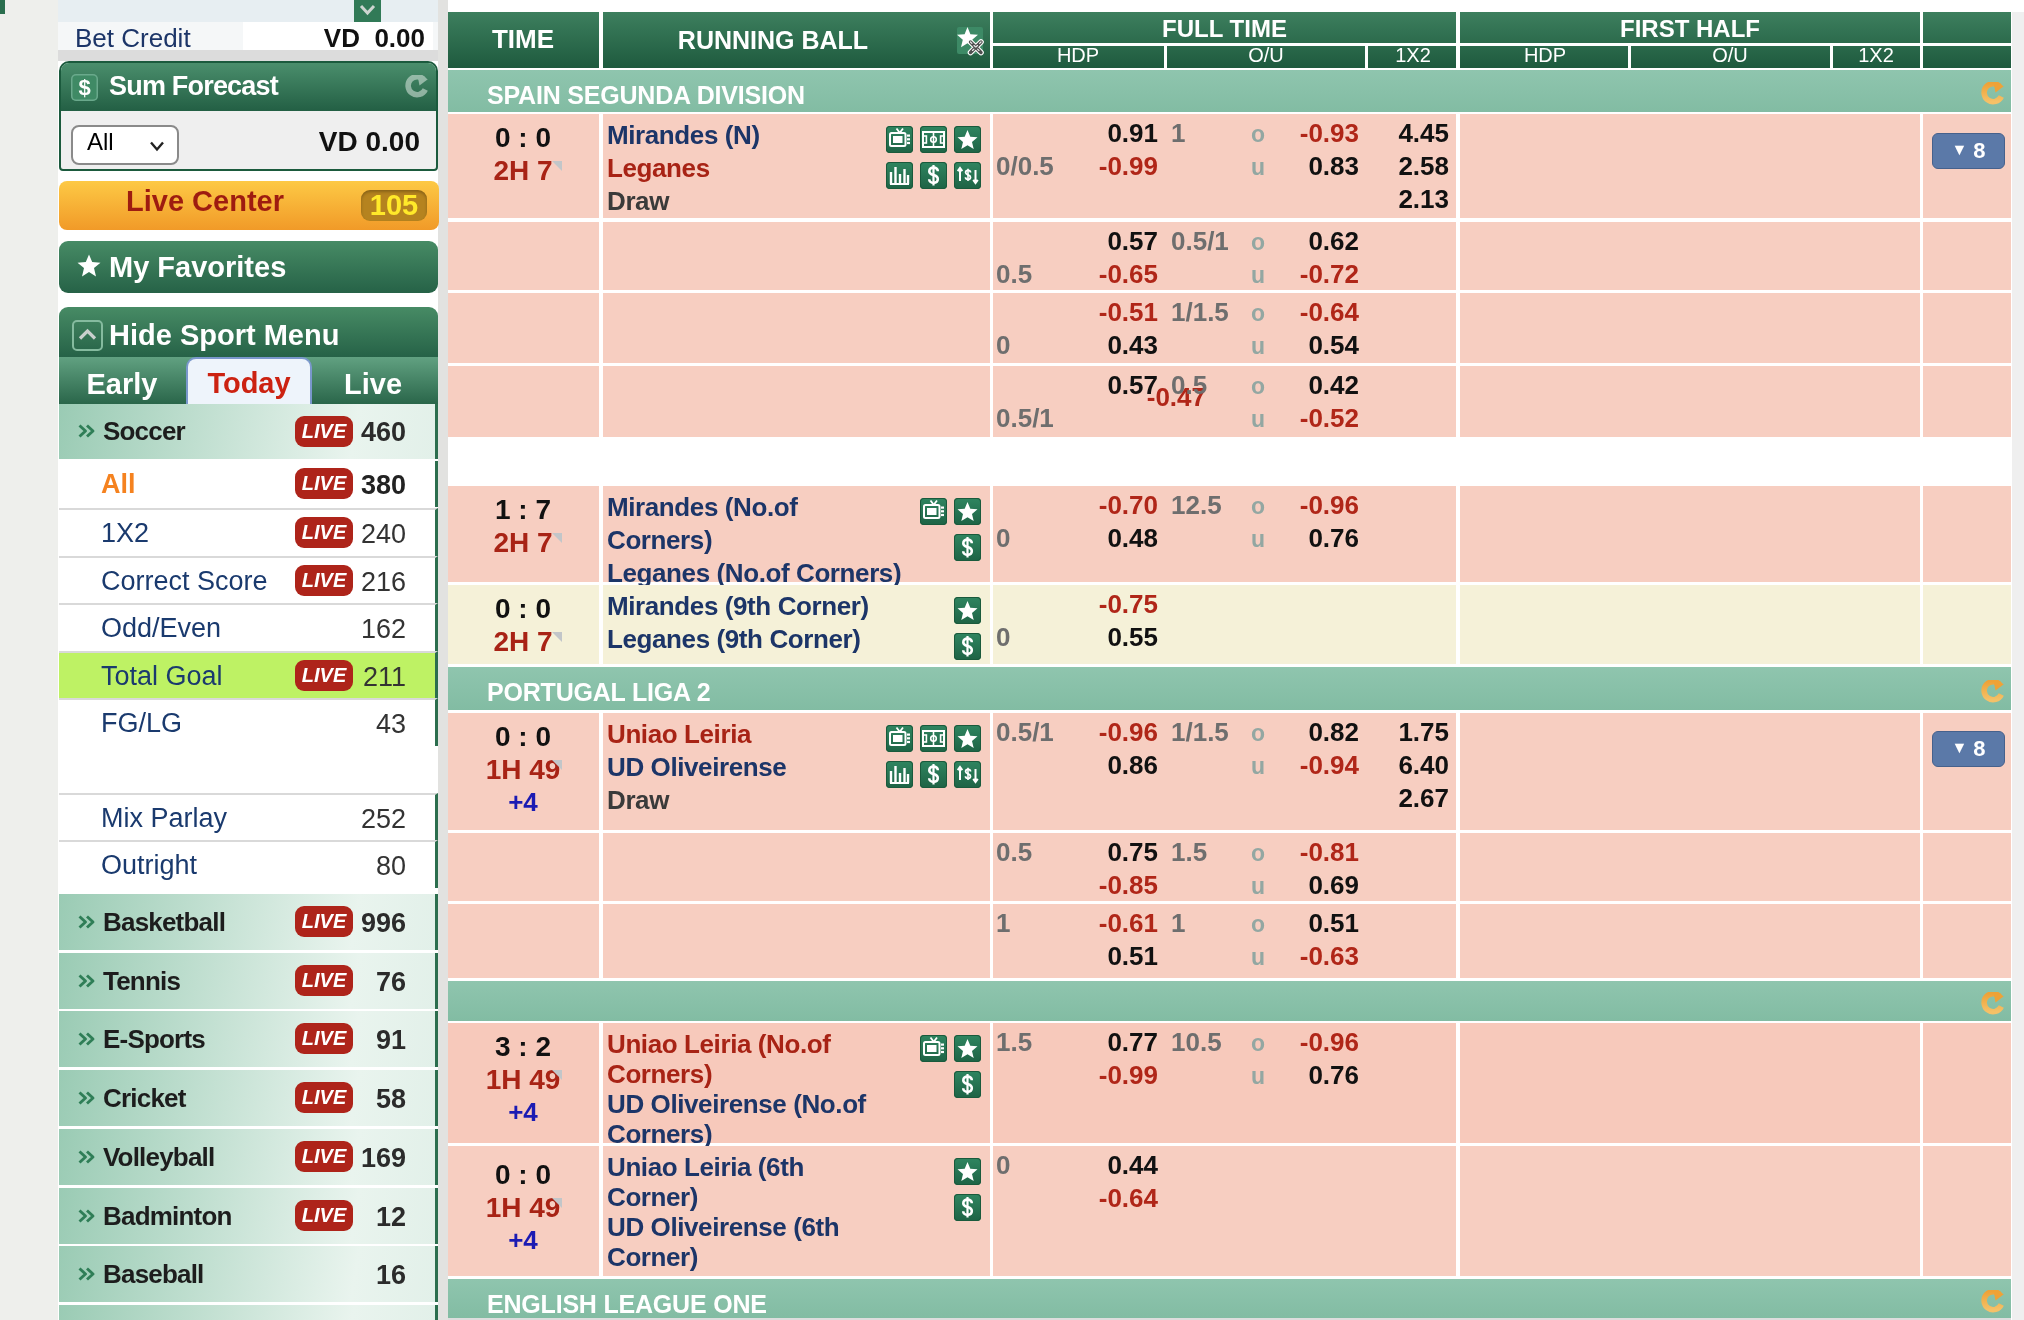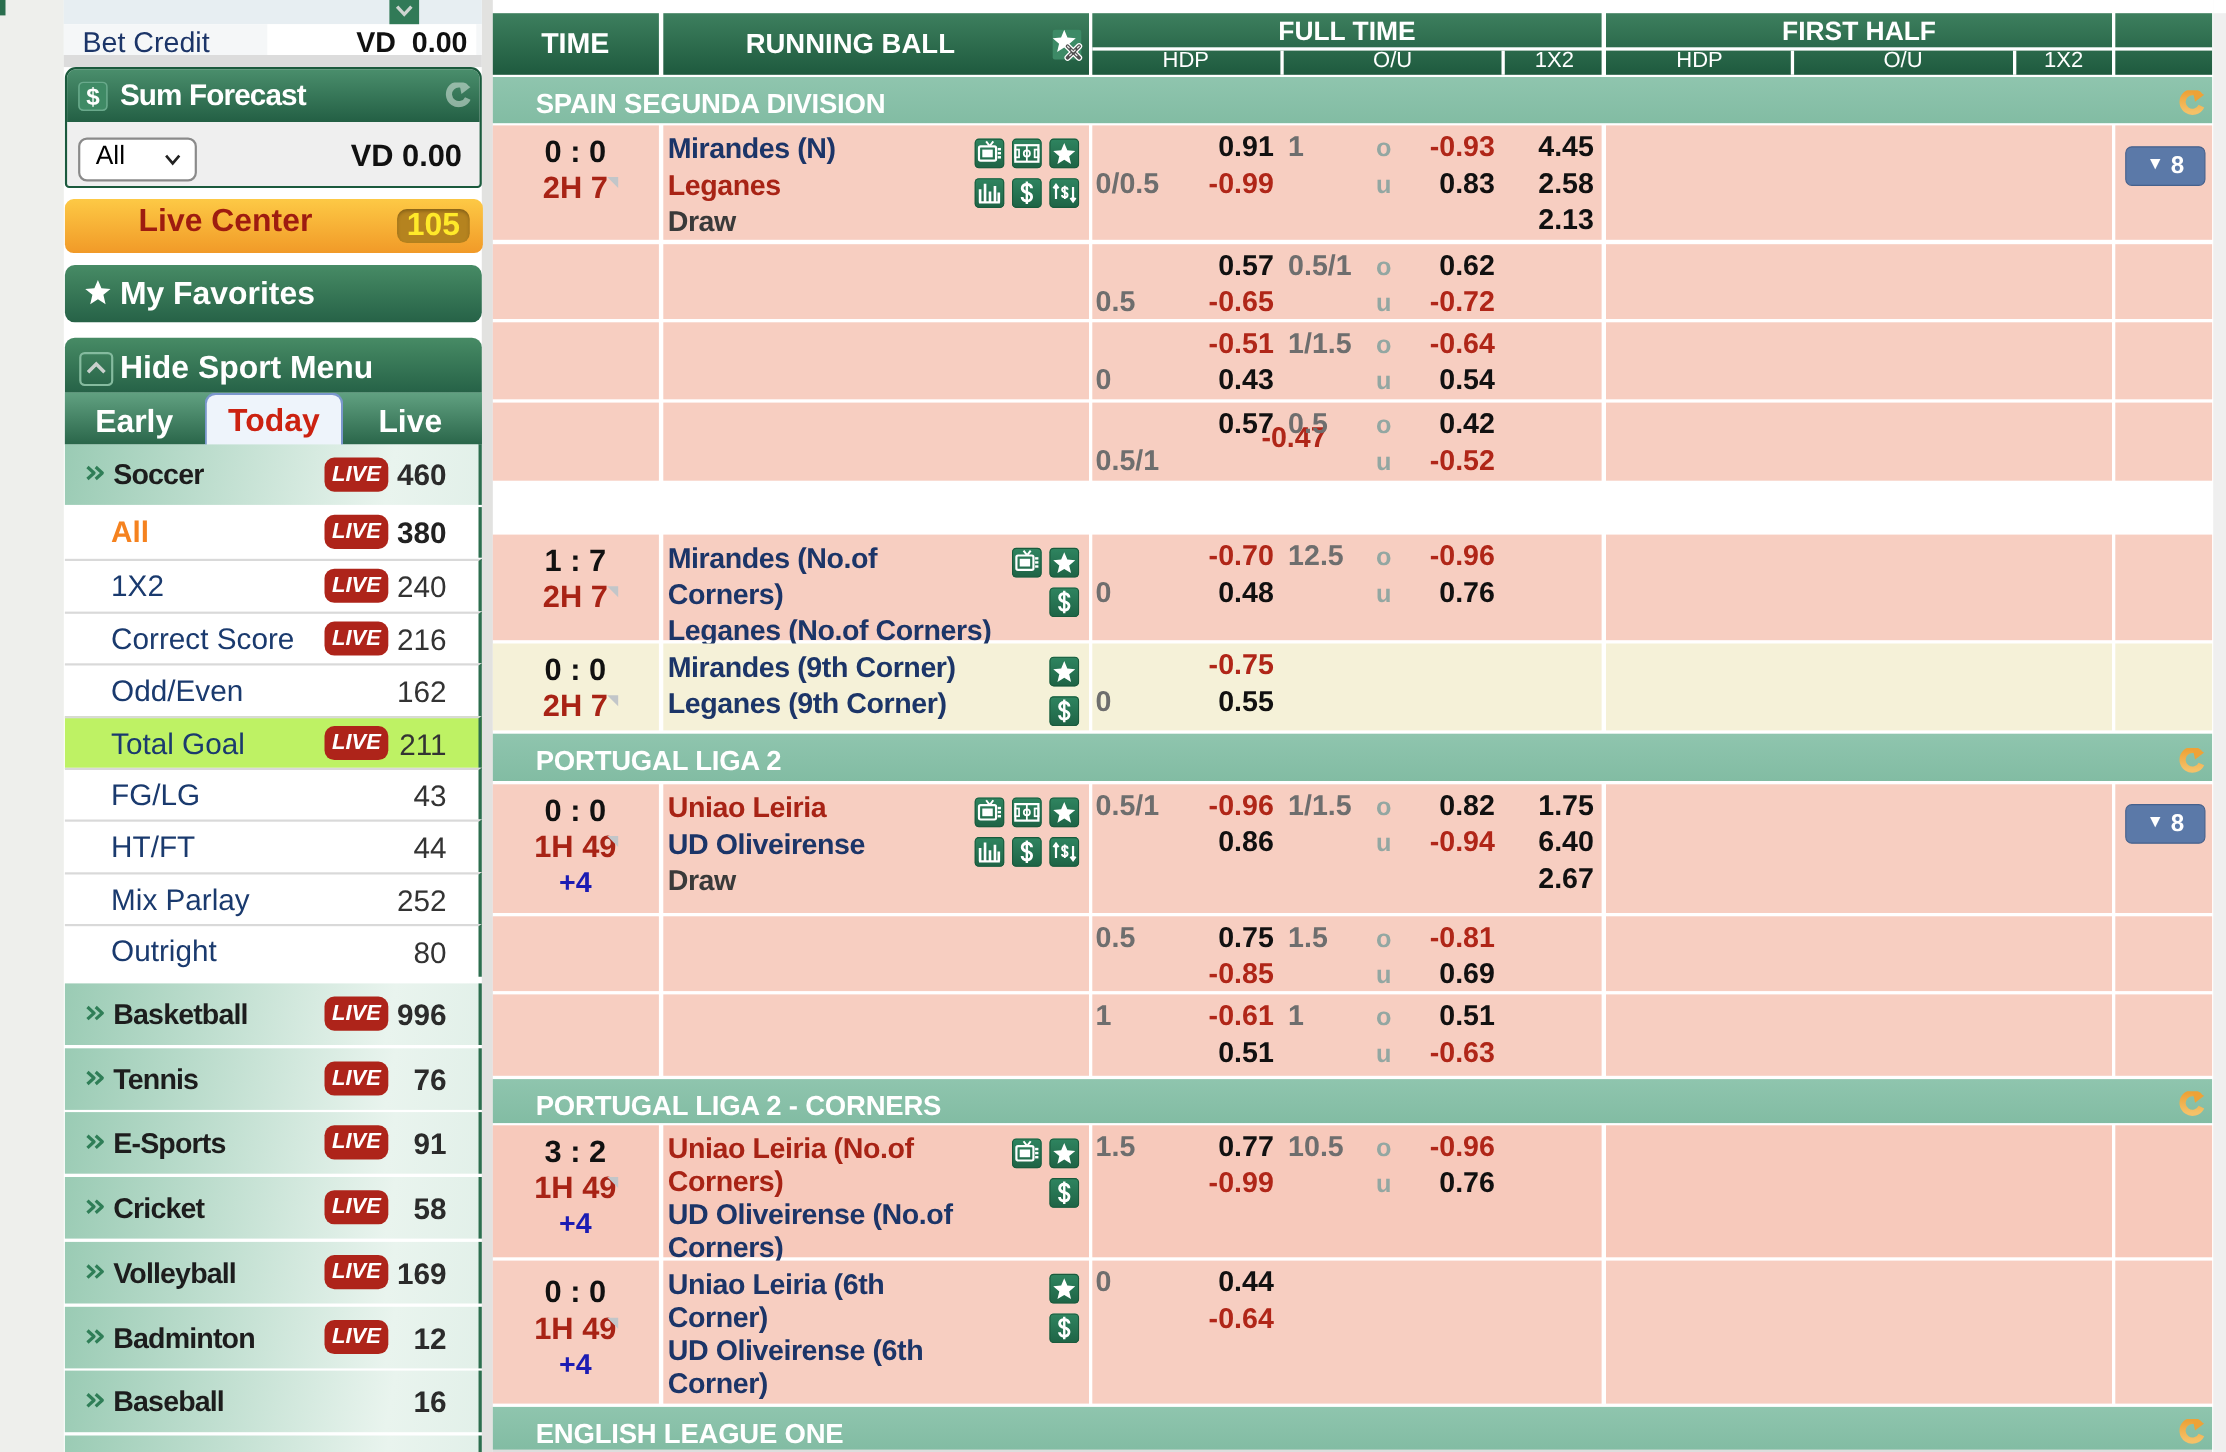--- a/index.html
+++ b/index.html
@@ -108,24 +108,20 @@
     </div>
     <div class="abs" style="left:59px;top:651px;width:376px;height:46px;background:#bef264;border-right:3px solid #2c6e4e;border-top:2px solid #d9d9d9;">
       <span style="position:absolute;left:42px;top:8px;font-size:27px;font-weight:normal;color:#1a3a6e;">Total Goal</span>
       <span class="badge" style="top:7px;">LIVE</span>
       <span class="cnt" style="top:9px;">211</span>
     </div>
     <div class="abs" style="left:59px;top:698px;width:376px;height:46px;background:#fff;border-right:3px solid #2c6e4e;border-top:2px solid #d9d9d9;">
       <span style="position:absolute;left:42px;top:8px;font-size:27px;font-weight:normal;color:#1a3a6e;">FG/LG</span>
       <span class="cnt" style="top:9px;">43</span>
     </div>
-    <div class="abs" style="left:59px;top:745px;width:376px;height:46px;background:#fff;border-right:3px solid #2c6e4e;border-top:2px solid #d9d9d9;">
-      <span style="position:absolute;left:42px;top:8px;font-size:27px;font-weight:normal;color:#1a3a6e;">HT/FT</span>
-      <span class="cnt" style="top:9px;">44</span>
-    </div>
     <div class="abs" style="left:59px;top:793px;width:376px;height:46px;background:#fff;border-right:3px solid #2c6e4e;border-top:2px solid #d9d9d9;">
       <span style="position:absolute;left:42px;top:8px;font-size:27px;font-weight:normal;color:#1a3a6e;">Mix Parlay</span>
       <span class="cnt" style="top:9px;">252</span>
     </div>
     <div class="abs" style="left:59px;top:840px;width:376px;height:46px;background:#fff;border-right:3px solid #2c6e4e;border-top:2px solid #d9d9d9;">
       <span style="position:absolute;left:42px;top:8px;font-size:27px;font-weight:normal;color:#1a3a6e;">Outright</span>
       <span class="cnt" style="top:9px;">80</span>
     </div>
     <div class="abs srow" style="left:59px;top:894px;width:376px;height:56px;border-right:3px solid #2c6e4e;">
       <span class="arr" style="top:16px;"><svg width="22" height="22" viewBox="0 0 22 22">
@@ -501,21 +497,20 @@
     <div class="abs" style="left:1923px;top:904px;width:88px;height:74px;background:#f7cec1;"></div>
     <div class="abs g" style="left:996px;top:909px;font-size:26px;line-height:28px;">1</div>
     <div class="abs r" style="left:998px;top:909px;width:160px;text-align:right;font-size:26px;line-height:28px;">-0.61</div>
     <div class="abs k" style="left:998px;top:942px;width:160px;text-align:right;font-size:26px;line-height:28px;">0.51</div>
     <div class="abs g" style="left:1171px;top:909px;font-size:26px;line-height:28px;">1</div>
     <div class="abs ou" style="left:1251px;top:911px;">o</div>
     <div class="abs ou" style="left:1251px;top:944px;">u</div>
     <div class="abs k" style="left:1199px;top:909px;width:160px;text-align:right;font-size:26px;line-height:28px;">0.51</div>
     <div class="abs r" style="left:1199px;top:942px;width:160px;text-align:right;font-size:26px;line-height:28px;">-0.63</div>
     <div class="lhdr" style="top:981px;height:40px;">
-      <span>PORTUGAL LIGA 2 - CORNERS</span>
       <span style="position:absolute;left:1531px;top:11px;"><svg width="25" height="23" viewBox="0 0 25 23">
           <defs>
             <linearGradient id="gld" x1="0" y1="0" x2="0" y2="1">
               <stop offset="0" stop-color="#eea237"></stop>
               <stop offset="1" stop-color="#f5c168"></stop>
             </linearGradient>
           </defs>
           <path d="M21.5 5.5 A9 9 0 1 0 22.3 14.5" stroke="url(#gld)" stroke-width="5.6" fill="none"></path>
           <path d="M14.5 0.5 L24.8 4.2 L16.5 10.5 Z" fill="#eea237"></path>
         </svg></span>

